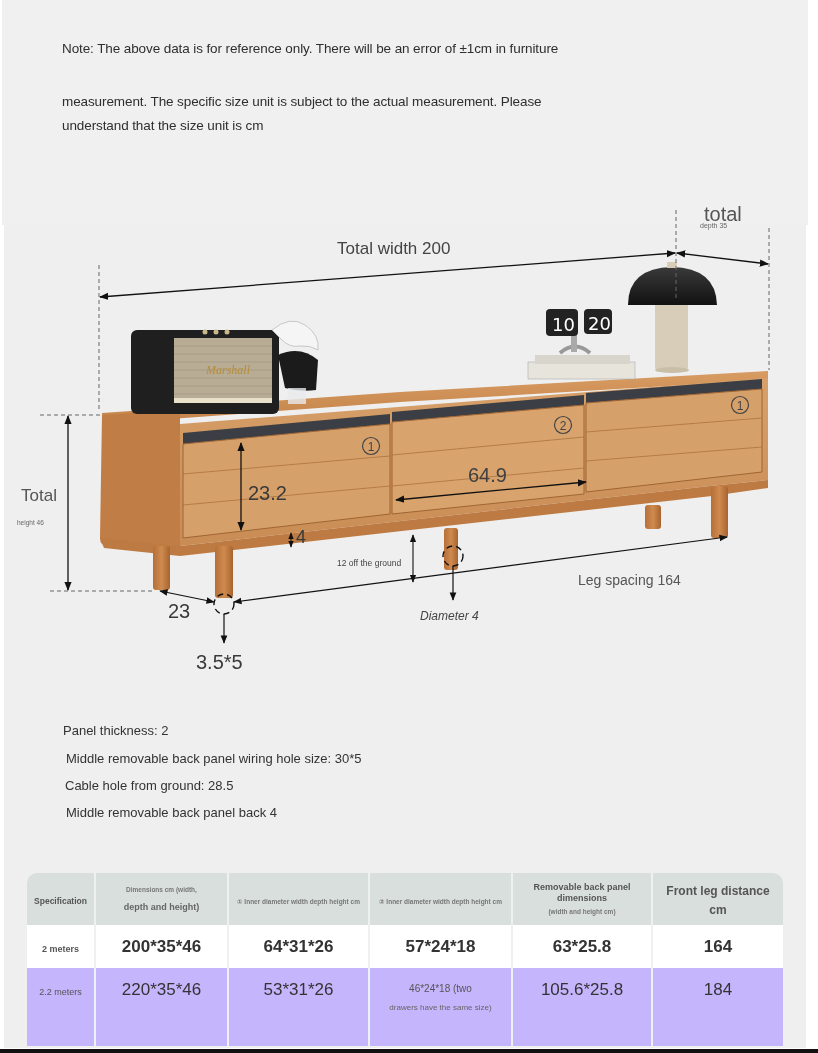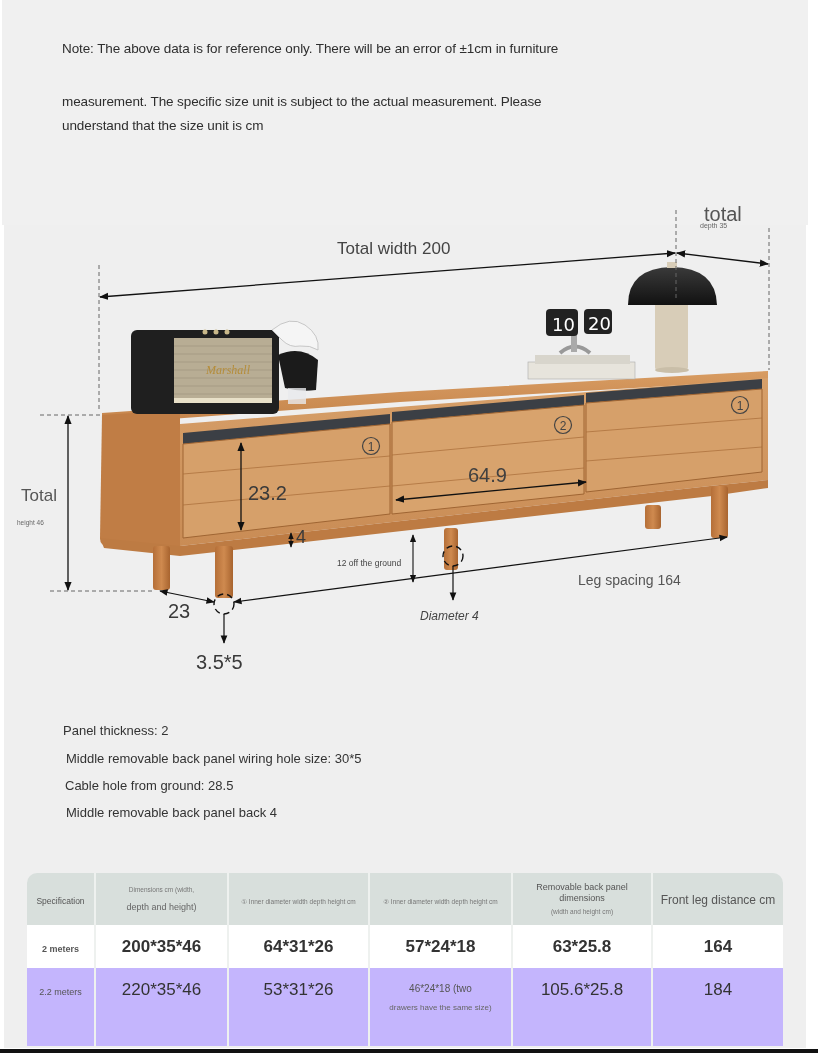--- a/index.html
+++ b/index.html
@@ -5,21 +5,21 @@
   html,body{margin:0;padding:0;}
   body{width:818px;height:1053px;background:#ffffff;position:relative;overflow:hidden;font-family:"Liberation Sans","DejaVu Sans",sans-serif;color:#333;}
   .panel-top{position:absolute;left:2px;top:0;width:806px;height:225px;background:#f0f0f0;}
   .note-line{position:absolute;left:62px;font-size:13.5px;color:#2e2e2e;white-space:nowrap;letter-spacing:-0.1px;}
   .panel-main{position:absolute;left:4px;top:225px;width:802px;height:823px;background:#efefef;}
   .bottom-rule{position:absolute;left:0;top:1049px;width:818px;height:4px;background:#111;}
   .diagram{position:absolute;left:0;top:0;width:818px;height:1053px;}
   .lbl{position:absolute;white-space:nowrap;color:#444;text-align:right;}
   .spec-line{position:absolute;font-size:13px;color:#333;white-space:nowrap;}
   table.spec{position:absolute;left:27px;top:873px;width:756px;border-collapse:collapse;table-layout:fixed;}
-  table.spec th{background:#d8dfdc;height:52px;font-weight:normal;color:#666;border-right:2px solid #eef1ef;padding:0 4px;text-align:center;vertical-align:middle;line-height:1.2;}
+  table.spec th{background:#d8dfdc;height:52px;font-weight:bold;color:#666;border-right:2px solid #eef1ef;padding:0 4px;text-align:center;vertical-align:middle;line-height:1.2;}
   table.spec th:last-child{border-right:none;border-top-right-radius:10px;}
   table.spec th:first-child{border-top-left-radius:10px;}
   table.spec td{text-align:center;vertical-align:middle;border-right:2px solid #eef1ef;color:#333;padding:0 4px;}
   table.spec td:last-child{border-right:none;}
   table.spec tr.r1 td{background:#ffffff;height:43px;font-size:17px;font-weight:bold;}
   table.spec tr.r2 td{background:#c4b5fd;height:66px;font-size:17px;vertical-align:top;padding-top:12px;}
   .tiny{font-size:6.5px;color:#777;}
   .small{font-size:9px;color:#666;}
   .spec-label{font-size:8.5px;color:#555;}
 </style>

